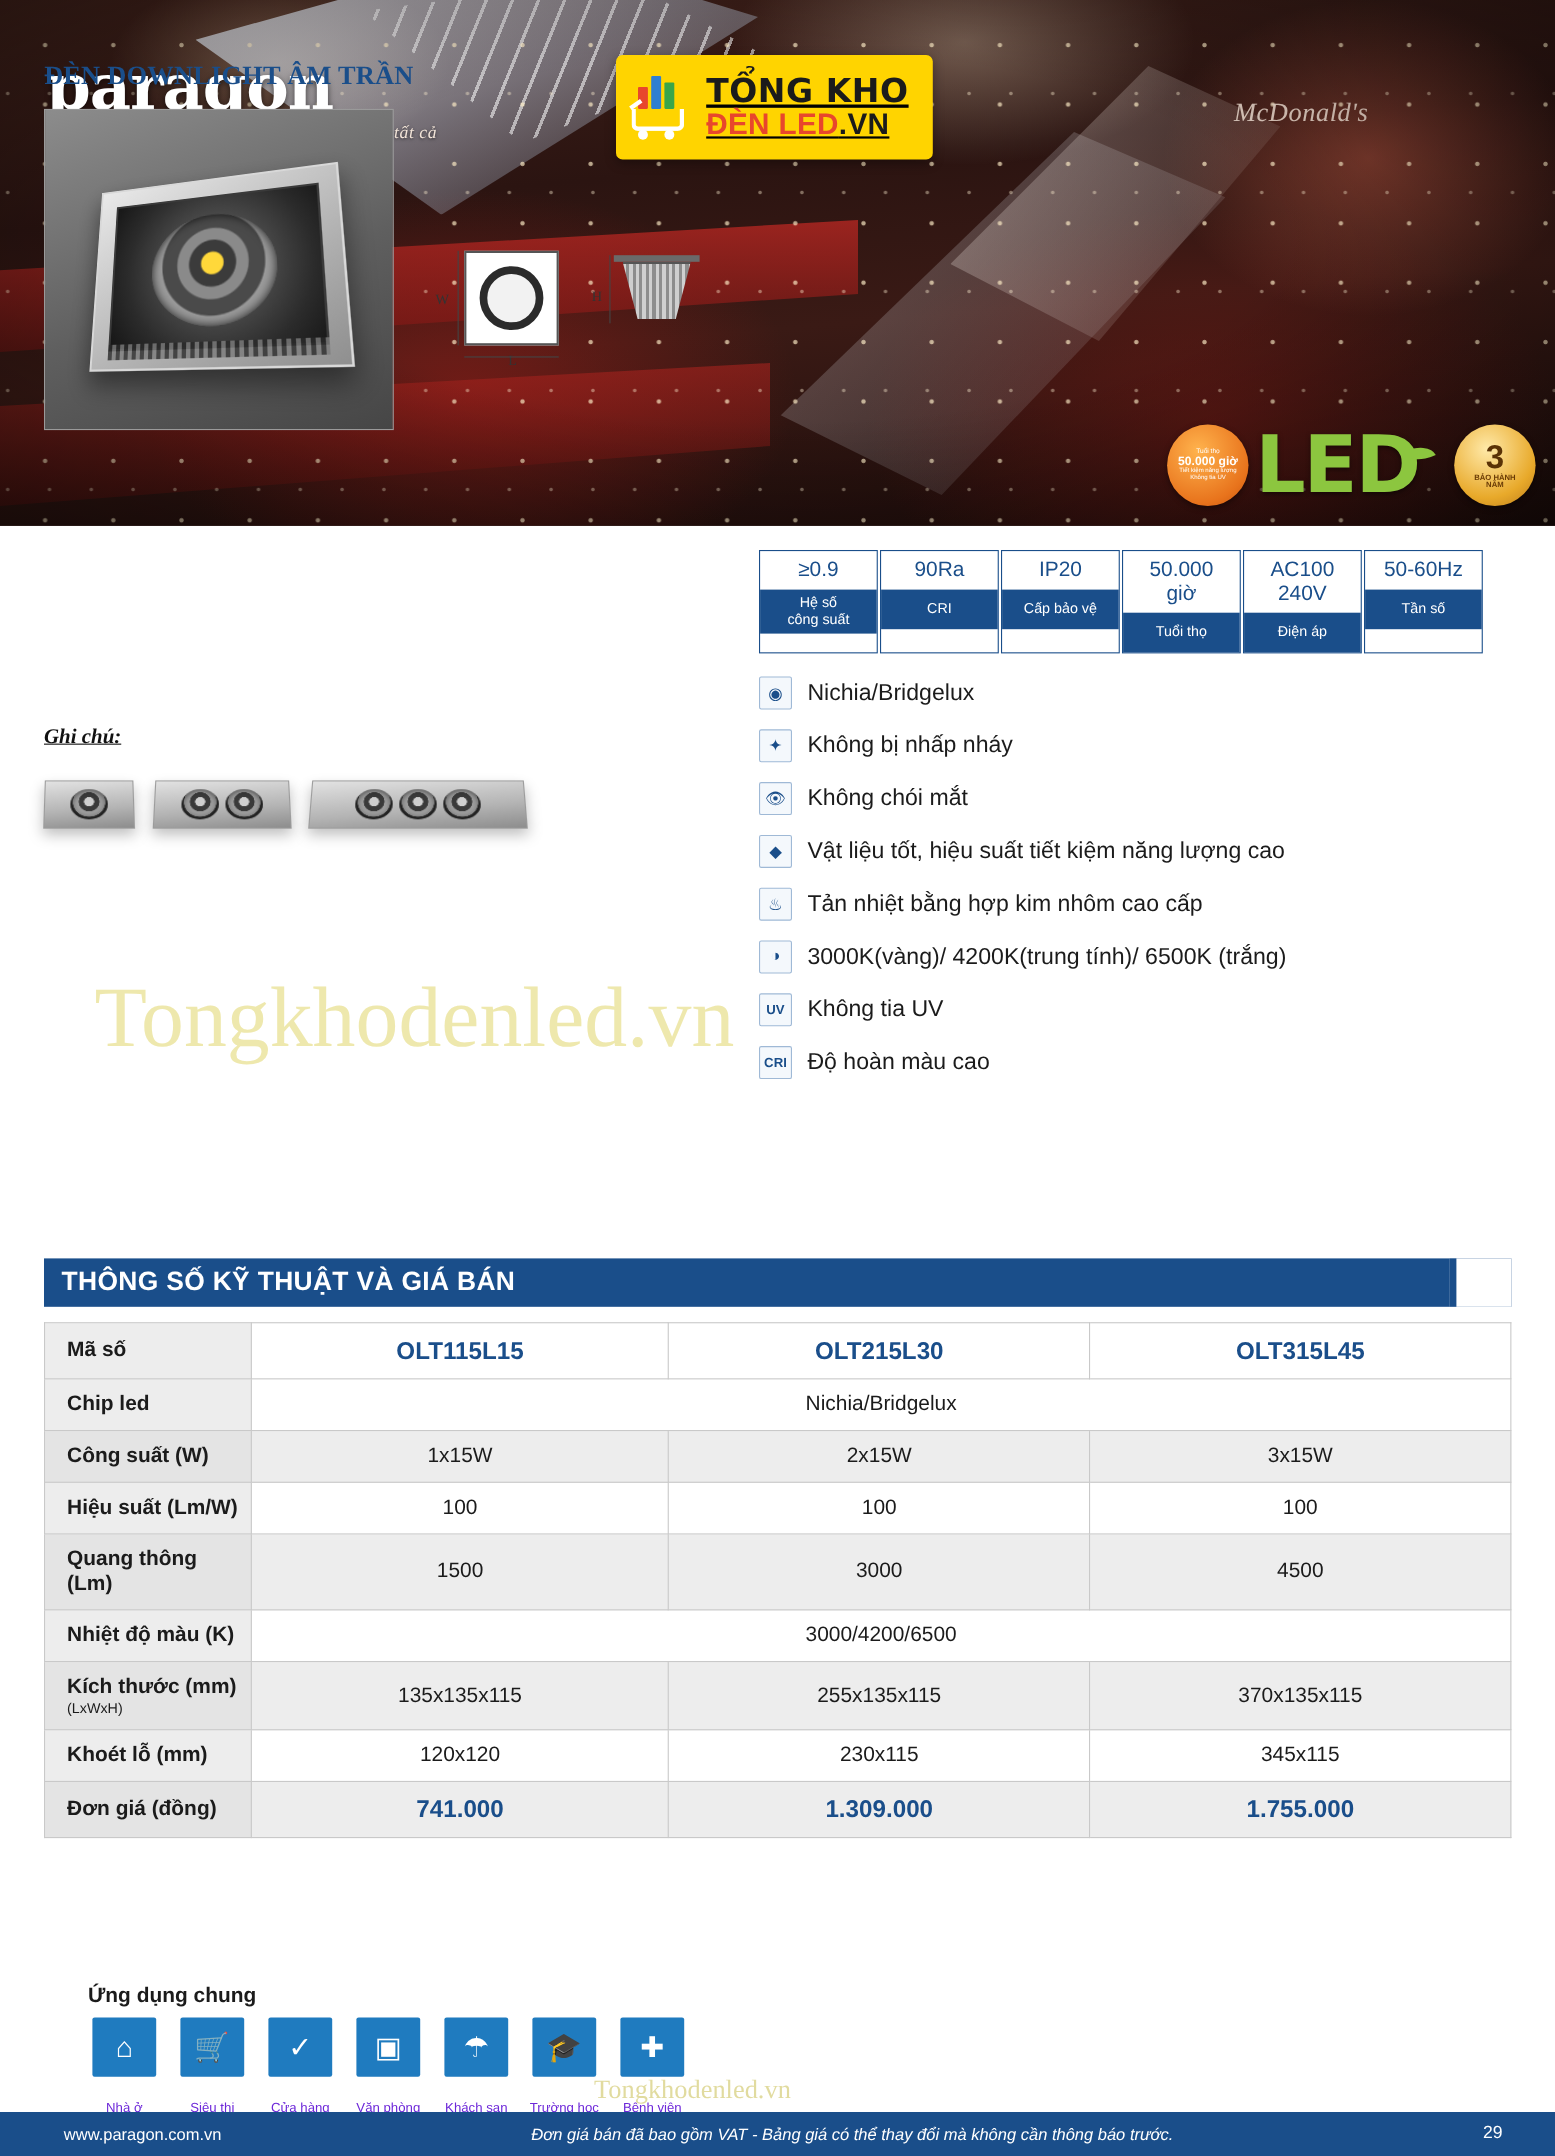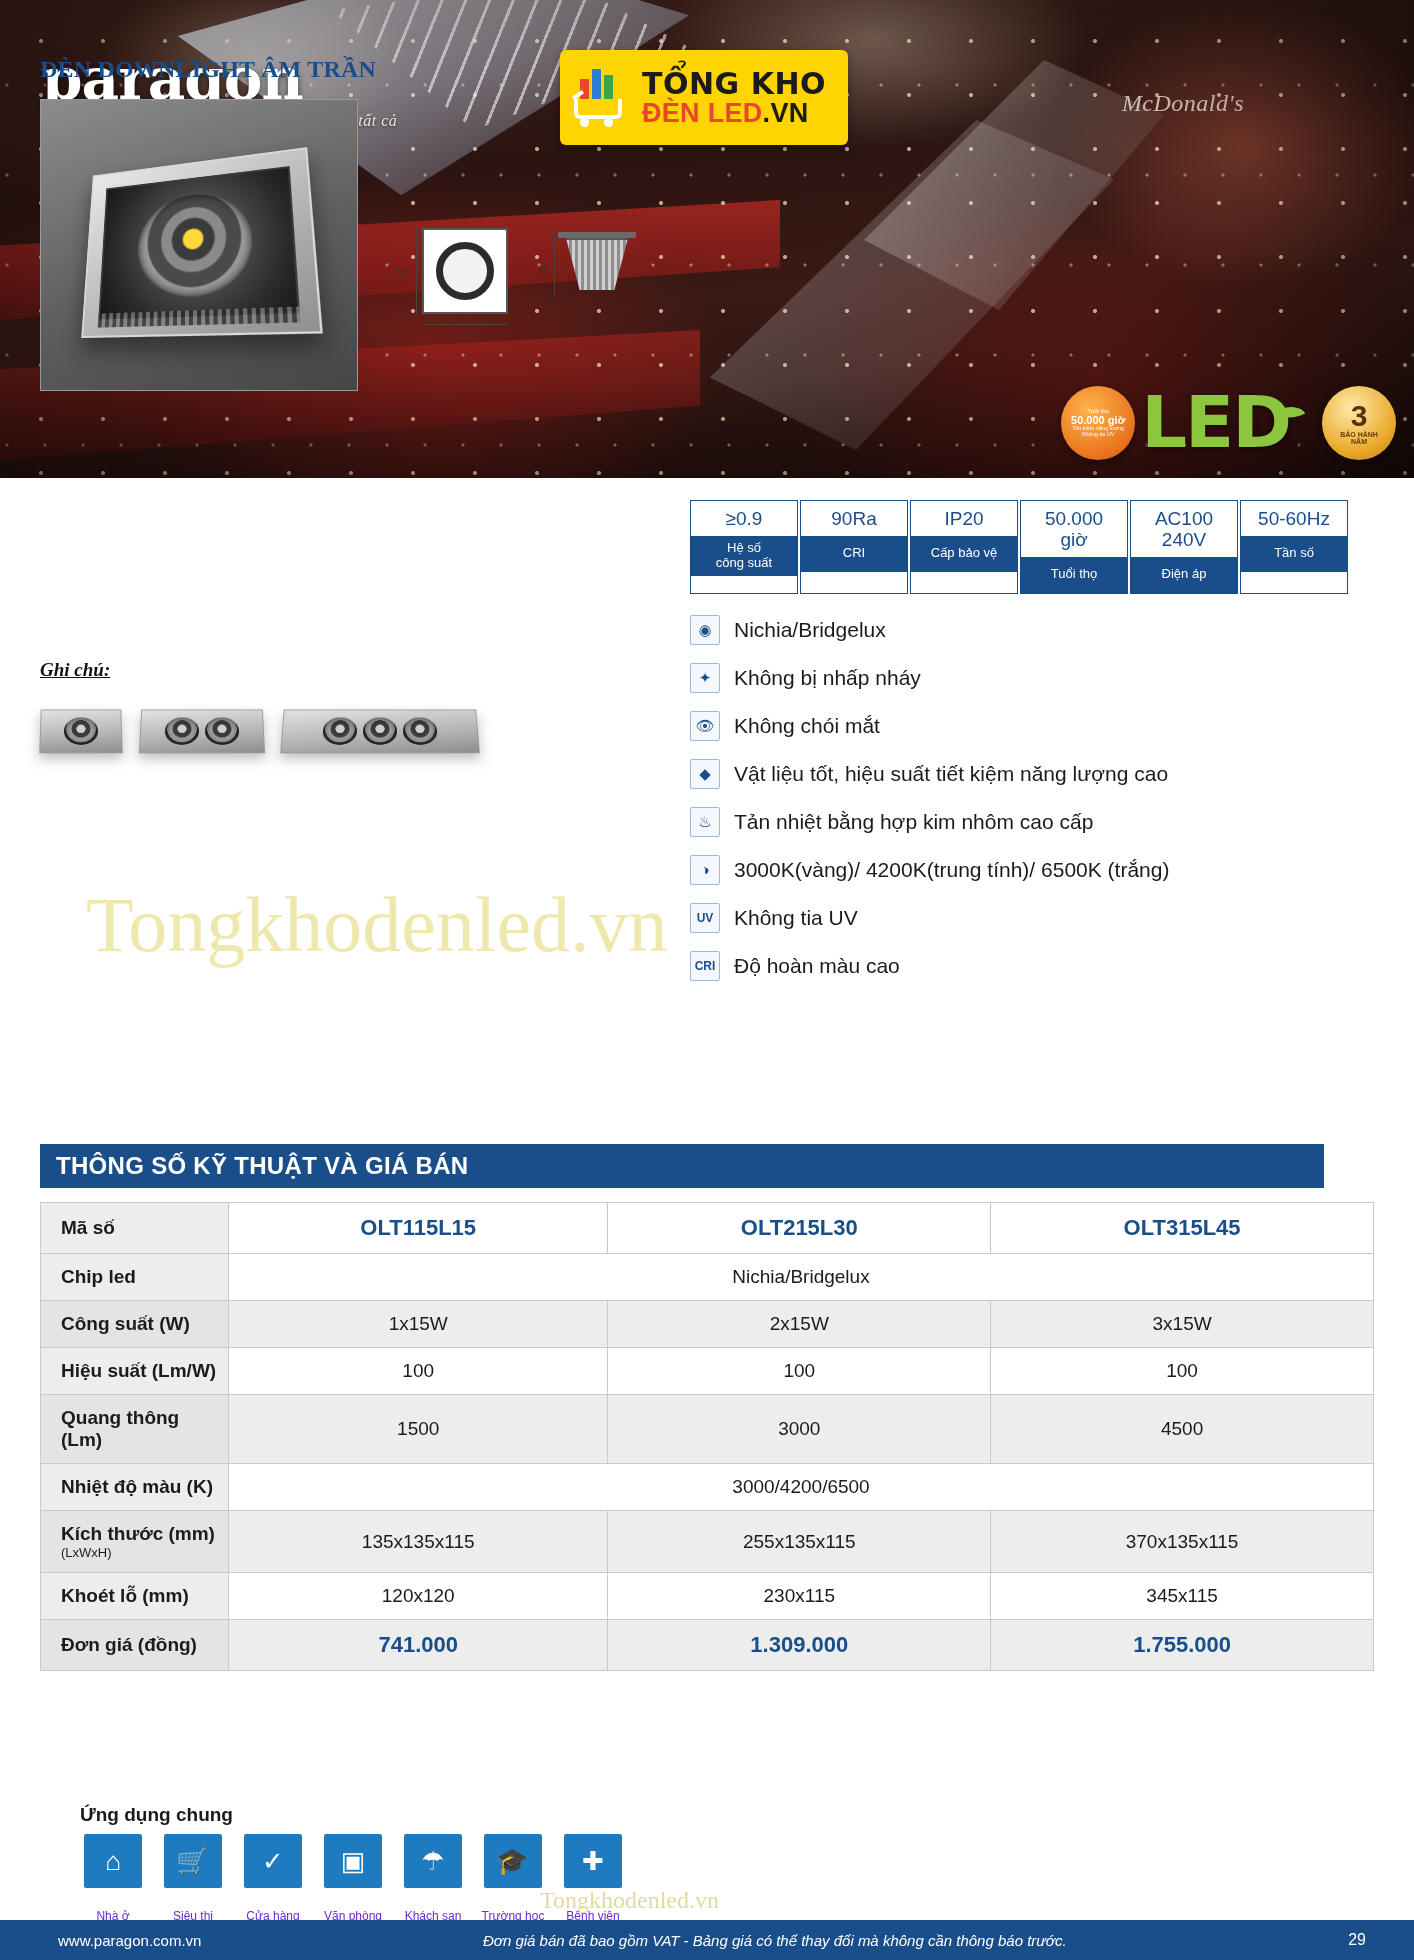--- a/index.html
+++ b/index.html
@@ -129,20 +129,21 @@
   .tk-badge {
     position: absolute;
     left: 560px; top: 50px;
     width: 288px; height: 95px;
     background: #ffd400;
     border-radius: 6px;
     box-shadow: 0 3px 10px rgba(0,0,0,.35);
     display: flex;
     align-items: center;
     padding: 0 12px;
+    text-decoration: underline;
   }
   .tk-cart { width: 64px; height: 62px; position: relative; flex: 0 0 auto; }
   .tk-cart .bars { position: absolute; left: 8px; top: 2px; display: flex; gap: 3px; align-items: flex-end; }
   .tk-cart .bars i { display: block; width: 9px; background: #e8472c; border-radius: 1px; }
   .tk-cart .bars i:nth-child(1) { height: 20px; background: #e8472c; }
   .tk-cart .bars i:nth-child(2) { height: 30px; background: #2f7fd1; }
   .tk-cart .bars i:nth-child(3) { height: 24px; background: #3aa64a; }
   .tk-cart .body {
     position: absolute; left: 2px; top: 32px; width: 48px; height: 20px;
     border: 4px solid #fff; border-top: none; border-radius: 0 0 6px 6px;

